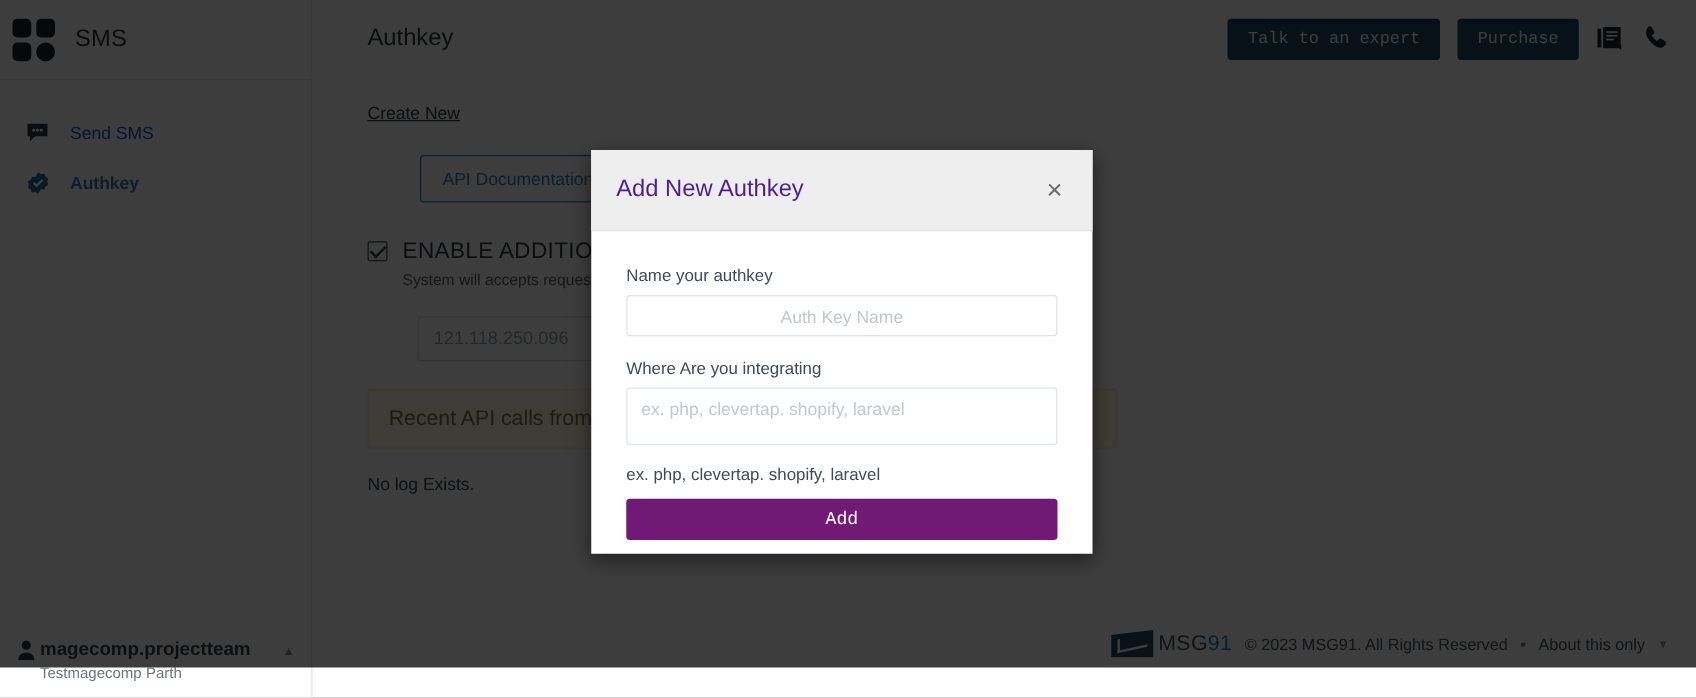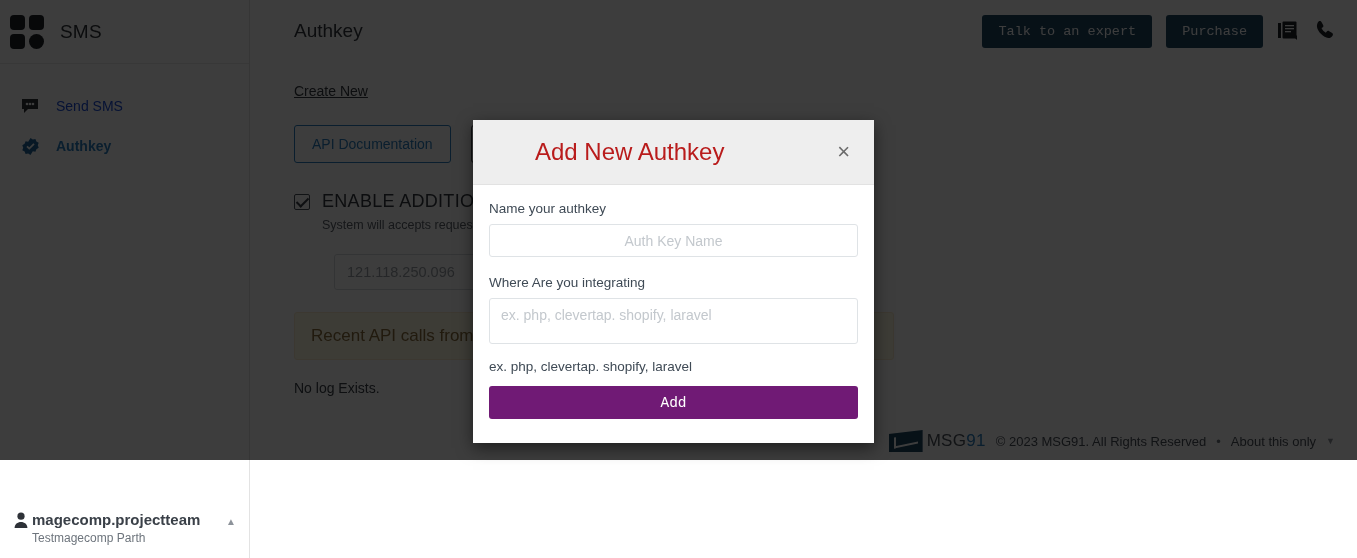--- a/index.html
+++ b/index.html
@@ -4,21 +4,21 @@
 <style>
   * { box-sizing: border-box; margin: 0; padding: 0; }
   html, body {
     width: 1357px; height: 558px;
     overflow: hidden;
     font-family: "Liberation Sans", sans-serif;
     background: #ffffff;
   }
   #app {
     position: relative;
-    width: 1357px; height: 460px;
+    width: 1357px; height: 534px;
     background: #ffffff;
   }
 
   
   .page { position: absolute; inset: 0; background: #ffffff; }
 
   
   .sidebar {
     position: absolute; left: 0; top: 0;
     width: 250px; height: 558px;
@@ -106,20 +106,21 @@
   .tab-btn {
     border: 1px solid #2b7fc0;
     color: #2b7fc0;
     background: #ffffff;
     border-radius: 3px;
     font-size: 14px;
     padding: 10px 17px;
     cursor: pointer;
     white-space: nowrap;
     font-family: "Liberation Sans", sans-serif;
+    margin-left: 42px;
   }
   .tab-btn.muted { border-color: #3e444b; color: #3e444b; }
 
   .enable-row { display: flex; align-items: center; gap: 12px; }
   .cbox {
     width: 16px; height: 16px;
     border: 1px solid #4a5059;
     border-radius: 2px;
     position: relative;
     background: #fff;
@@ -201,27 +202,27 @@
     z-index: 60;
     box-shadow: 0 5px 15px rgba(0,0,0,.5);
   }
   .modal-header {
     height: 65px;
     background: #eeeeee;
     display: flex; align-items: center;
     padding: 0 20px;
     border-bottom: 1px solid #e2e2e2;
   }
-  .modal-title { flex: 1; font-size: 24px; color: #b91c1c; margin-left: 42px; }
+  .modal-title { flex: 1; font-size: 19px; color: #4c1d95; }
   .modal-close {
     font-size: 22px; color: #6b6b6b;
     cursor: pointer; line-height: 1;
     padding: 2px 4px;
   }
-  .modal-body { padding: 16px; }
+  .modal-body { padding: 28px; }
   .field-label { font-size: 13.5px; color: #3f4a55; margin-bottom: 8px; }
   .text-input {
     width: 100%; height: 33px;
     border: 1px solid #dfe3e6; border-radius: 3px;
     padding: 0 11px;
     font-size: 14px; color: #33383e;
     font-family: "Liberation Sans", sans-serif;
     background: #fff;
     text-align: center;
   }

